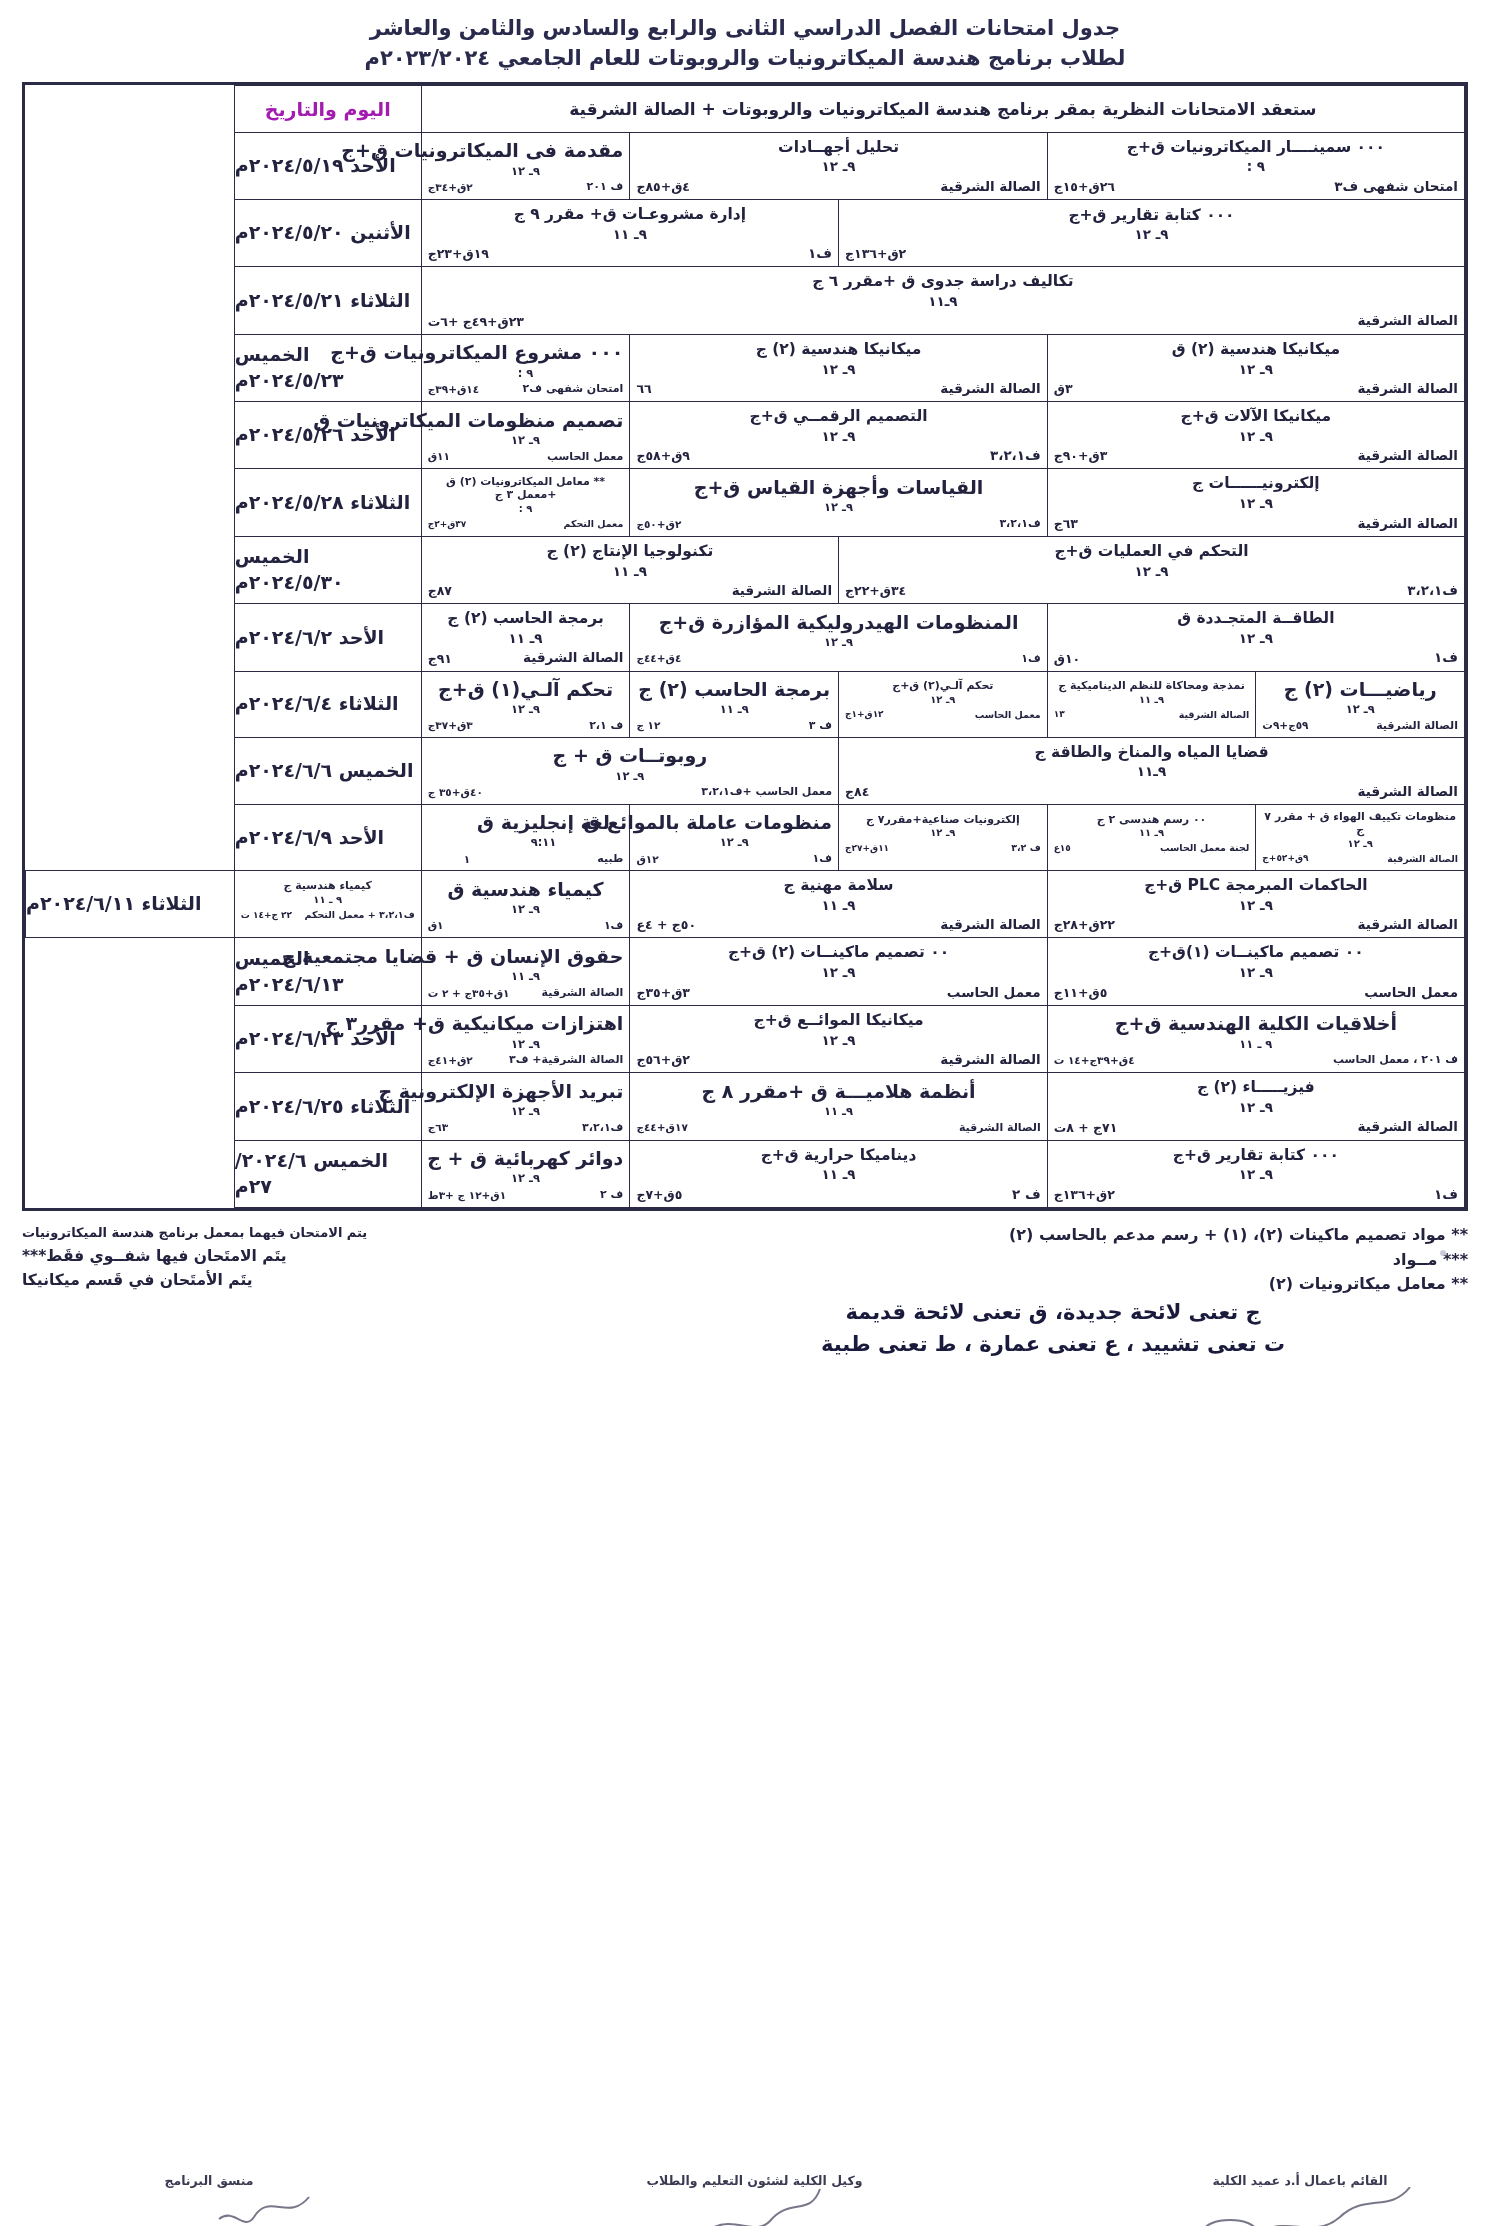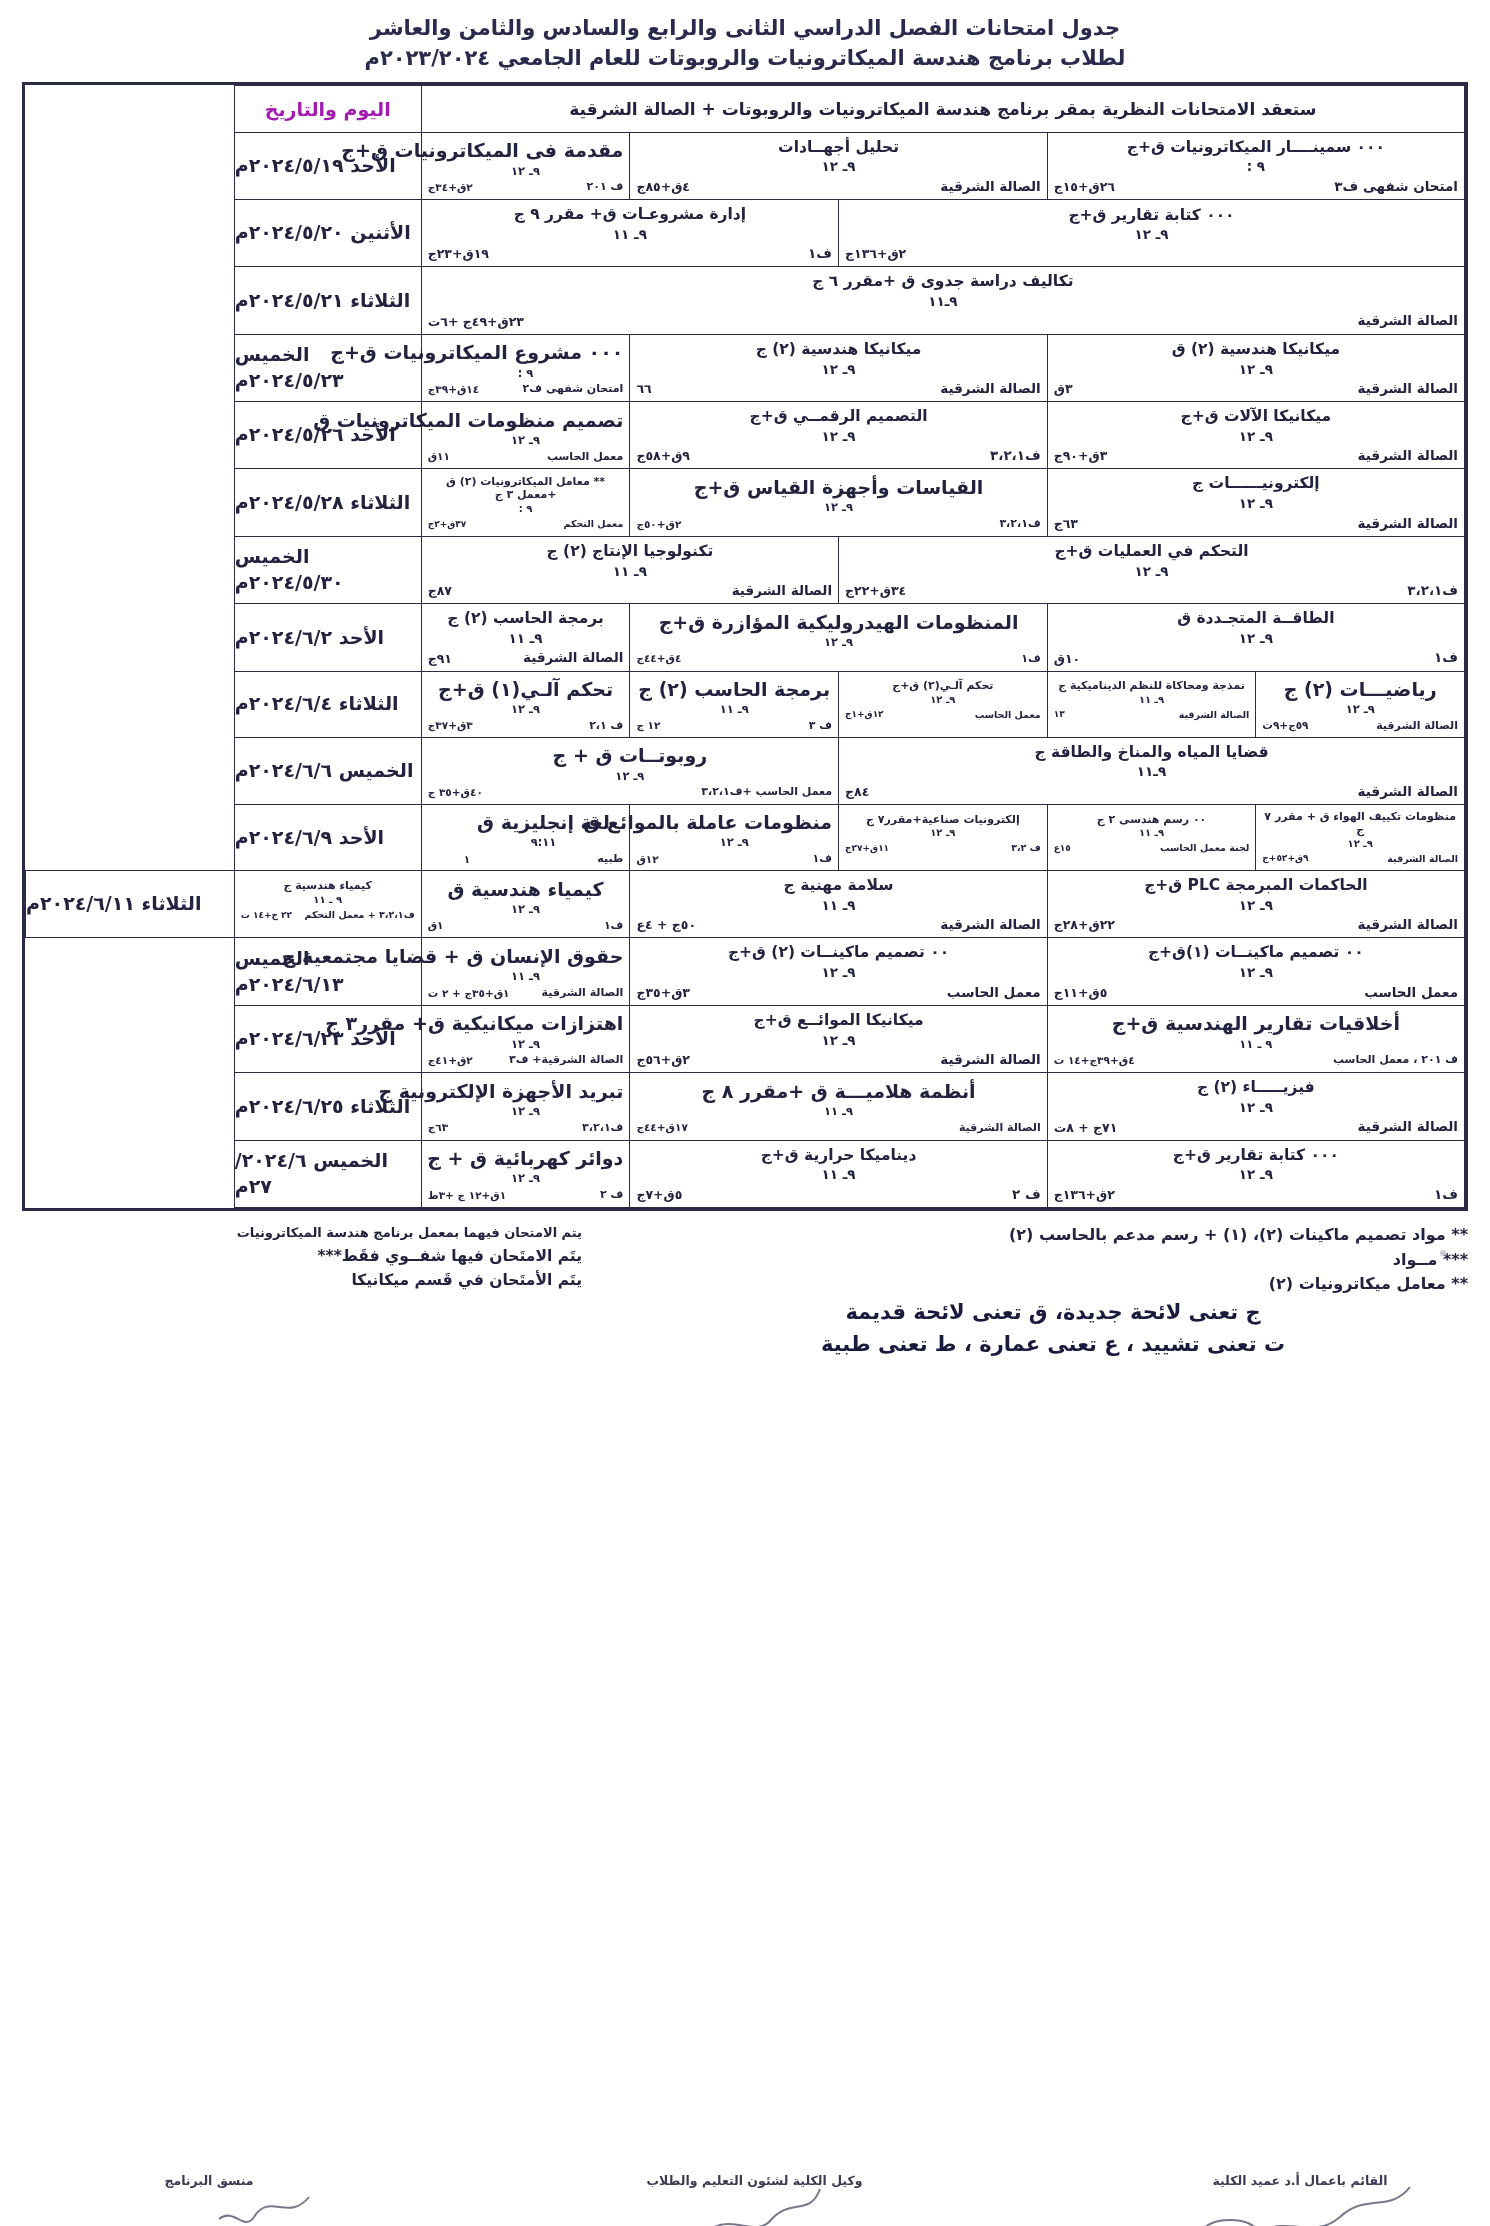--- a/index.html
+++ b/index.html
@@ -139,21 +139,21 @@
   .notes-right .big{
     font-size:21px;font-weight:bold;color:#1a1a3c;line-height:1.5;
     text-align:center;padding-right:70px;
   }
   .notes-left{
     position:absolute;left:0;top:0;
     text-align:left;width:560px;
   }
   .notes-left .nl{
     font-size:13px;font-weight:bold;color:#23233f;line-height:1.6;
-    text-align:right;
+    text-align:left;
   }
   .notes-left .nl.b{font-size:15.5px;}
 
   
   .sigs{
     position:absolute;left:0;right:0;bottom:38px;
     display:flex;flex-direction:row-reverse;
     justify-content:space-between;
     padding:0 40px;
     box-sizing:border-box;
@@ -617,21 +617,21 @@
                   <span class="hall">الصالة الشرقية</span>
                   <span class="cnt">١ق+٣٥ج + ٢ ت</span>
                 </div>
               </div>
             </td>
             <td class="datecell">الخميس ٢٠٢٤/٦/١٣م</td>
           </tr>
           <tr>
             <td colspan="2" style="width: 272px;">
               <div class="sub sm">
-                <span class="nm">أخلاقيات تقارير الهندسية ق+ج</span>
+                <span class="nm">أخلاقيات الكلية الهندسية ق+ج</span>
                 <span class="tm">٩ ـ ١١</span>
                 <div class="btm">
                   <span class="hall">ف ٢٠١ ، معمل الحاسب</span>
                   <span class="cnt">٤ق+٣٩ج+١٤ ت</span>
                 </div>
               </div>
             </td>
             <td colspan="2" style="width: 262px;">
               <div class="sub">
                 <span class="nm">ميكانيكا الموائــع ق+ج</span>

